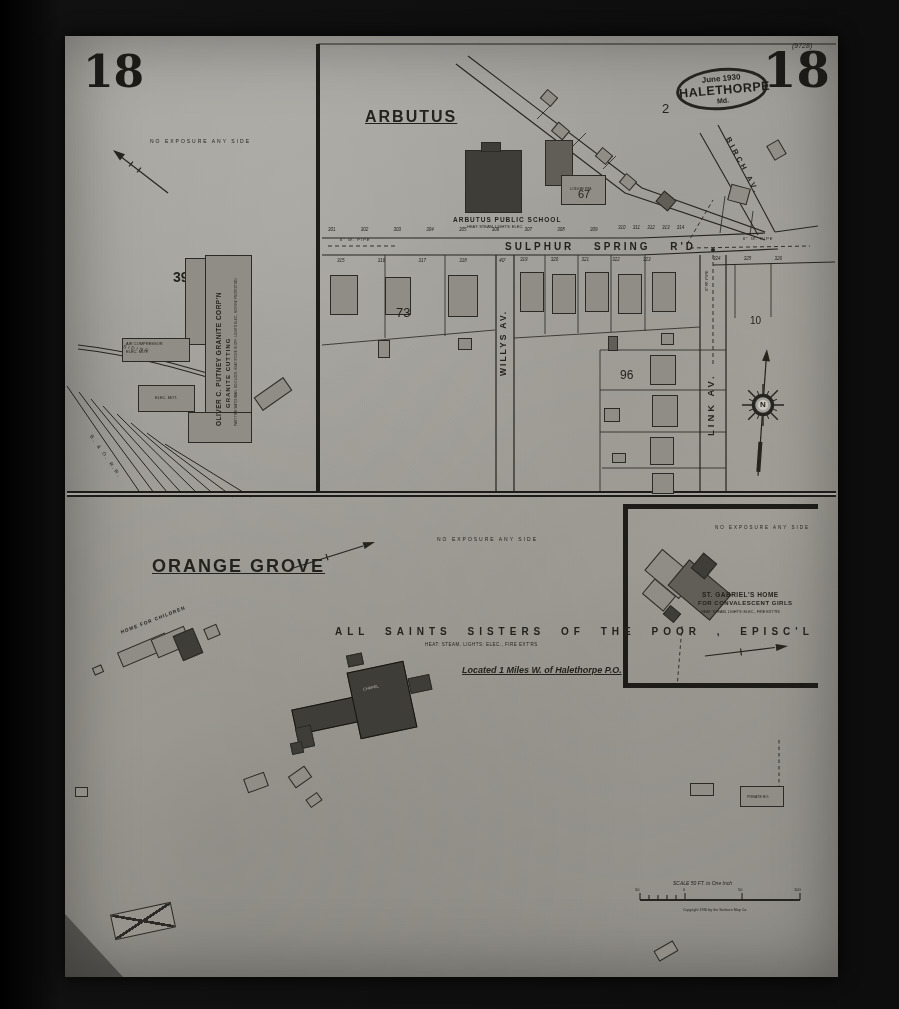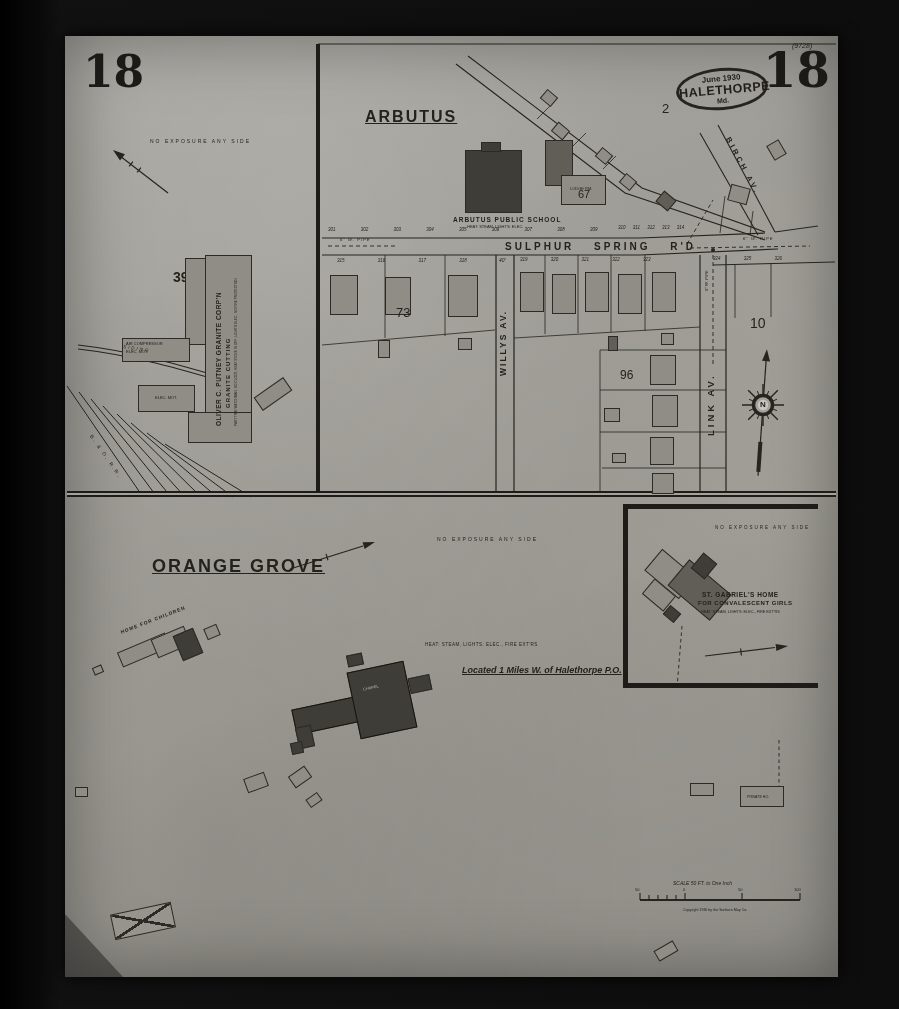--- a/index.html
+++ b/index.html
@@ -215,34 +215,35 @@
   <div class="bld mid" style="left:543px;top:300px;width:10px;height:15px;"></div>
   <div class="bld" style="left:596px;top:297px;width:13px;height:12px;"></div>
 
   <div class="lbl" style="left:555px;top:333px;font-size:12px;">96</div>
   <div class="bld" style="left:585px;top:319px;width:26px;height:30px;"></div>
   <div class="bld" style="left:587px;top:359px;width:26px;height:32px;"></div>
   <div class="bld" style="left:585px;top:401px;width:24px;height:28px;"></div>
   <div class="bld" style="left:587px;top:437px;width:22px;height:21px;"></div>
   <div class="bld" style="left:539px;top:372px;width:16px;height:14px;"></div>
   <div class="bld" style="left:547px;top:417px;width:14px;height:10px;"></div>
-  <div class="lbl" style="left:685px;top:279px;font-size:14px;">10</div>
+  <div class="lbl" style="left:685px;top:279px;font-size:10px;">10</div>
 
   <div class="lbl bd" style="left:695px;top:364px;font-size:8px;">N</div>
 
   <div class="lbl title" style="left:87px;top:520px;font-size:18px;">ORANGE GROVE</div>
   <div class="lbl sp2" style="left:372px;top:501px;font-size:5px;">NO EXPOSURE ANY SIDE</div>
 
   <div class="lbl bd" style="left:55px;top:594px;font-size:4.8px;letter-spacing:1px;transform:rotate(-21deg);transform-origin:left top;">HOME FOR CHILDREN</div>
   <div class="bld" style="left:53px;top:606px;width:52px;height:16px;transform:rotate(-23deg);"></div>
   <div class="bld" style="left:88px;top:596px;width:36px;height:20px;transform:rotate(-23deg);"></div>
   <div class="bld dark" style="left:112px;top:595px;width:22px;height:27px;transform:rotate(-23deg);"></div>
   <div class="bld" style="left:140px;top:590px;width:14px;height:12px;transform:rotate(-23deg);"></div>
   <div class="bld" style="left:28px;top:630px;width:10px;height:8px;transform:rotate(-23deg);"></div>
 
+  <div class="lbl bd" style="left:270px;top:590px;font-size:10px;letter-spacing:5px;word-spacing:8px;">ALL SAINTS SISTERS OF THE POOR , EPISC'L</div>
   <div class="lbl" style="left:360px;top:606px;font-size:4.5px;letter-spacing:.5px;">HEAT: STEAM,   LIGHTS: ELEC.,   FIRE EXT'RS</div>
   <div class="lbl it bd" style="left:397px;top:629px;font-size:9px;text-decoration:underline;">Located 1 Miles W. of Halethorpe P.O.</div>
 
   <div class="bld dark" style="left:228px;top:664px;width:92px;height:26px;transform:rotate(-12deg);border-color:#16140f;"></div>
   <div class="bld dark" style="left:288px;top:630px;width:58px;height:68px;transform:rotate(-12deg);border-color:#16140f;"></div>
   <div class="bld dark" style="left:282px;top:618px;width:16px;height:12px;transform:rotate(-12deg);"></div>
   <div class="bld dark" style="left:344px;top:640px;width:22px;height:16px;transform:rotate(-12deg);"></div>
   <div class="bld dark" style="left:232px;top:690px;width:16px;height:22px;transform:rotate(-12deg);"></div>
   <div class="bld dark" style="left:226px;top:706px;width:12px;height:12px;transform:rotate(-12deg);"></div>
   <div class="lbl" style="left:298px;top:650px;font-size:4px;color:#b9b7ae;transform:rotate(-12deg);">CHAPEL</div>

